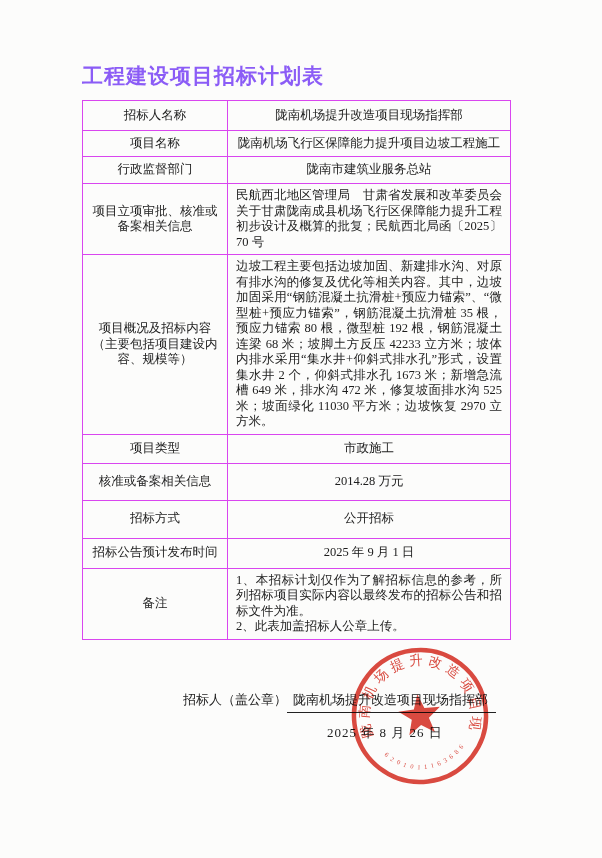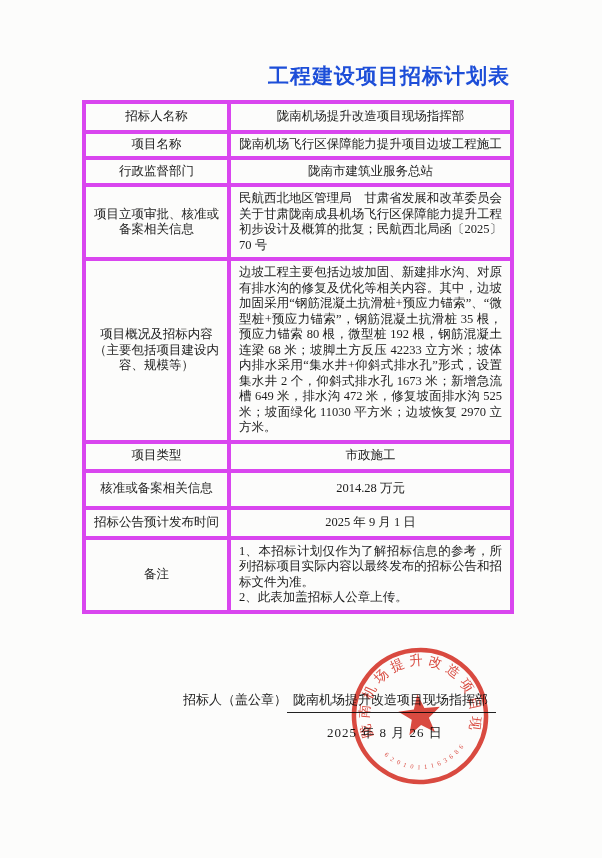--- a/index.html
+++ b/index.html
@@ -8,34 +8,34 @@
     position:relative;
     width:602px; height:858px;
     margin:0 auto;
     background:#fcfcfb;
     font-family:"Liberation Serif","DejaVu Serif",serif;
     color:#1c1c1c;
     overflow:hidden;
   }
   .doc-title {
     position:absolute; top:62px; left:82px; width:428px;
-    text-align:right;
+    text-align:left;
     font-size:21px; font-weight:bold;
     letter-spacing:1px;
-    color:#1d4ed8;
+    color:#8b5cf6;
   }
   table.tender-table {
     position:absolute; top:100px; left:82px;
     width:428px;
     border-collapse:collapse;
     table-layout:fixed;
     font-size:12.5px;
   }
   table.tender-table td {
-    border:4px solid #d946ef;
+    border:1px solid #d946ef;
     vertical-align:middle;
     padding:2px 6px;
     line-height:15.5px;
   }
   td.cell-label { width:145px; text-align:center; }
   td.cell-value { width:283px; text-align:center; }
   td.cell-value.justify { text-align:justify; white-space:pre-line; padding:4px 8px; }
   tr.r1  { height:30px; }
   tr.r2  { height:26px; }
   tr.r3  { height:27px; }
@@ -107,20 +107,24 @@
         <td class="cell-value justify">边坡工程主要包括边坡加固、新建排水沟、对原有排水沟的修复及优化等相关内容。其中，边坡加固采用“钢筋混凝土抗滑桩+预应力锚索”、“微型桩+预应力锚索”，钢筋混凝土抗滑桩 35 根，预应力锚索 80 根，微型桩 192 根，钢筋混凝土连梁 68 米；坡脚土方反压 42233 立方米；坡体内排水采用“集水井+仰斜式排水孔”形式，设置集水井 2 个，仰斜式排水孔 1673 米；新增急流槽 649 米，排水沟 472 米，修复坡面排水沟 525 米；坡面绿化 11030 平方米；边坡恢复 2970 立方米。</td>
       </tr>
       <tr class="r6">
         <td class="cell-label">项目类型</td>
         <td class="cell-value">市政施工</td>
       </tr>
       <tr class="r7">
         <td class="cell-label">核准或备案相关信息</td>
         <td class="cell-value">2014.28 万元</td>
       </tr>
+      <tr class="r9">
+        <td class="cell-label">招标方式</td>
+        <td class="cell-value">公开招标</td>
+      </tr>
       <tr class="r10">
         <td class="cell-label">招标公告预计发布时间</td>
         <td class="cell-value">2025 年 9 月 1 日</td>
       </tr>
       <tr class="r12">
         <td class="cell-label">备注</td>
         <td class="cell-value justify">1、本招标计划仅作为了解招标信息的参考，所列招标项目实际内容以最终发布的招标公告和招标文件为准。
 2、此表加盖招标人公章上传。</td>
       </tr>
     </tbody>

